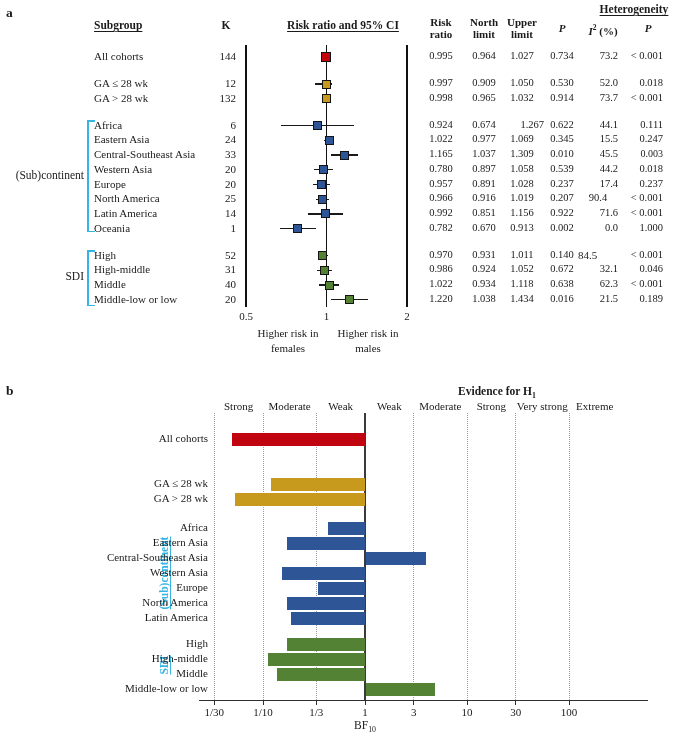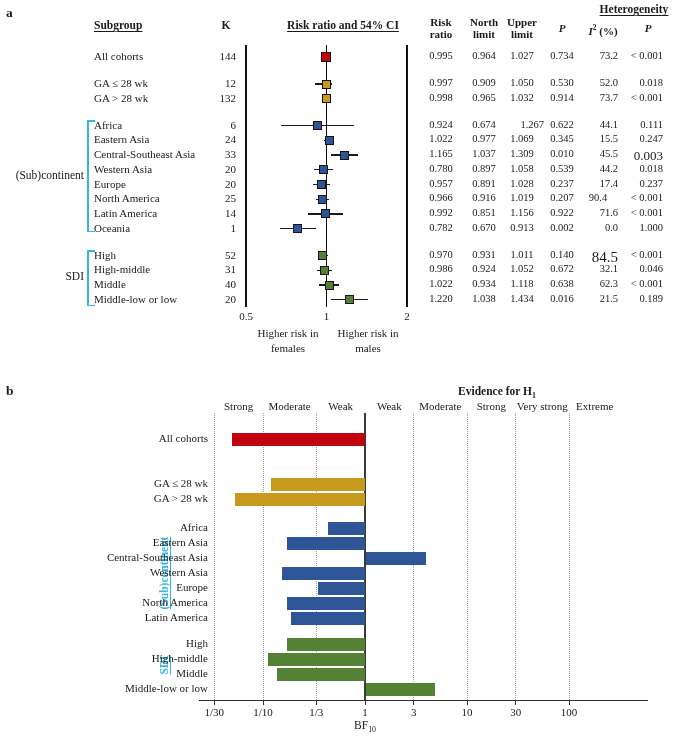--- a/index.html
+++ b/index.html
@@ -19,21 +19,21 @@
 </style>
 </head>
 <body>
 
 <div class="fig" id="fig">
 
   <div class="abs pl" style="left:6px;top:5px;">a</div>
 
   <div class="abs hdr u" style="left:94px;top:19px;font-size:11.5px;">Subgroup</div>
   <div class="abs hdr c" style="left:212px;top:19px;width:28px;font-size:11.5px;">K</div>
-  <div class="abs hdr u c" style="left:258px;top:19px;width:170px;font-size:11.5px;">Risk ratio and 54% CI</div>
+  <div class="abs hdr u c" style="left:258px;top:19px;width:170px;font-size:11.5px;">Risk ratio and 95% CI</div>
 
   <div class="abs hdr c" style="left:419px;top:16px;width:44px;">Risk</div>
   <div class="abs hdr c" style="left:419px;top:28px;width:44px;">ratio</div>
   <div class="abs hdr c" style="left:462px;top:16px;width:44px;">North</div>
   <div class="abs hdr c" style="left:462px;top:28px;width:44px;">limit</div>
   <div class="abs hdr c" style="left:500px;top:16px;width:44px;">Upper</div>
   <div class="abs hdr c" style="left:500px;top:28px;width:44px;">limit</div>
   <div class="abs hdr c i" style="left:540px;top:22px;width:44px;">P</div>
   <div class="abs hdr u c" style="left:582px;top:3px;width:104px;font-size:11.5px;">Heterogeneity</div>
   <div class="abs hdr c" style="left:578px;top:22px;width:50px;"><span class="i">I</span><sup>2</sup><span> (%)</span></div>
@@ -125,21 +125,21 @@
       <div style="left: 613px; top: 133.4px; width: 50px; text-align: right; font-size: 10.5px; position: absolute;">0.247</div>
       <div style="left: 94px; top: 148.1px; width: 150px; font-size: 11px; position: absolute;">Central-Southeast Asia</div>
       <div style="left: 198px; top: 148.1px; width: 38px; text-align: right; font-size: 11px; position: absolute;">33</div>
       <div style="left: 330.719px; top: 154.45px; width: 27.052px; height: 1.3px; background: rgb(26, 26, 26); position: absolute;"></div>
       <div style="left: 339.737px; top: 150.6px; width: 9px; height: 9px; background: rgb(46, 85, 150); border: 1.2px solid rgb(20, 20, 20); box-sizing: border-box; position: absolute;"></div>
       <div style="left: 419px; top: 148.1px; width: 44px; text-align: center; font-size: 10.5px; position: absolute;">1.165</div>
       <div style="left: 462px; top: 148.1px; width: 44px; text-align: center; font-size: 10.5px; position: absolute;">1.037</div>
       <div style="left: 500px; top: 148.1px; width: 44px; text-align: center; font-size: 10.5px; position: absolute;">1.309</div>
       <div style="left: 540px; top: 148.1px; width: 44px; text-align: center; font-size: 10.5px; position: absolute;">0.010</div>
       <div style="left: 578px; top: 148.1px; width: 40px; text-align: right; font-size: 10.5px; position: absolute;">45.5</div>
-      <div style="left: 613px; top: 148.1px; width: 50px; text-align: right; font-size: 13px; position: absolute;">0.003</div>
+      <div style="left: 613px; top: 148.1px; width: 50px; text-align: right; font-size: 10px; position: absolute;">0.003</div>
       <div style="left: 94px; top: 162.8px; width: 150px; font-size: 11px; position: absolute;">Western Asia</div>
       <div style="left: 198px; top: 162.8px; width: 38px; text-align: right; font-size: 11px; position: absolute;">20</div>
       <div style="left: 313.876px; top: 169.15px; width: 19.1719px; height: 1.3px; background: rgb(26, 26, 26); position: absolute;"></div>
       <div style="left: 318.94px; top: 165.3px; width: 9px; height: 9px; background: rgb(46, 85, 150); border: 1.2px solid rgb(20, 20, 20); box-sizing: border-box; position: absolute;"></div>
       <div style="left: 419px; top: 162.8px; width: 44px; text-align: center; font-size: 10.5px; position: absolute;">0.780</div>
       <div style="left: 462px; top: 162.8px; width: 44px; text-align: center; font-size: 10.5px; position: absolute;">0.897</div>
       <div style="left: 500px; top: 162.8px; width: 44px; text-align: center; font-size: 10.5px; position: absolute;">1.058</div>
       <div style="left: 540px; top: 162.8px; width: 44px; text-align: center; font-size: 10.5px; position: absolute;">0.539</div>
       <div style="left: 578px; top: 162.8px; width: 40px; text-align: right; font-size: 10.5px; position: absolute;">44.2</div>
       <div style="left: 613px; top: 162.8px; width: 50px; text-align: right; font-size: 10.5px; position: absolute;">0.018</div>
@@ -184,21 +184,21 @@
       <div style="left: 578px; top: 221.6px; width: 40px; text-align: right; font-size: 10.5px; position: absolute;">0.0</div>
       <div style="left: 613px; top: 221.6px; width: 50px; text-align: right; font-size: 10.5px; position: absolute;">1.000</div>
       <div style="left: 94px; top: 248.6px; width: 150px; font-size: 11px; position: absolute;">High</div>
       <div style="left: 198px; top: 248.6px; width: 38px; text-align: right; font-size: 11px; position: absolute;">52</div>
       <div style="left: 318.197px; top: 254.95px; width: 9.57386px; height: 1.3px; background: rgb(26, 26, 26); position: absolute;"></div>
       <div style="left: 318.463px; top: 251.1px; width: 9px; height: 9px; background: rgb(84, 130, 53); border: 1.2px solid rgb(20, 20, 20); box-sizing: border-box; position: absolute;"></div>
       <div style="left: 419px; top: 248.6px; width: 44px; text-align: center; font-size: 10.5px; position: absolute;">0.970</div>
       <div style="left: 462px; top: 248.6px; width: 44px; text-align: center; font-size: 10.5px; position: absolute;">0.931</div>
       <div style="left: 500px; top: 248.6px; width: 44px; text-align: center; font-size: 10.5px; position: absolute;">1.011</div>
       <div style="left: 540px; top: 248.6px; width: 44px; text-align: center; font-size: 10.5px; position: absolute;">0.140</div>
-      <div style="left: 578px; top: 248.6px; width: 40px; text-align: right; font-size: 15px; position: absolute;">84.5</div>
+      <div style="left: 578px; top: 248.6px; width: 40px; text-align: left; font-size: 11px; position: absolute;">84.5</div>
       <div style="left: 613px; top: 248.6px; width: 50px; text-align: right; font-size: 10.5px; position: absolute;">&lt; 0.001</div>
       <div style="left: 94px; top: 263.3px; width: 150px; font-size: 11px; position: absolute;">High-middle</div>
       <div style="left: 198px; top: 263.3px; width: 38px; text-align: right; font-size: 11px; position: absolute;">31</div>
       <div style="left: 317.32px; top: 269.65px; width: 15.0672px; height: 1.3px; background: rgb(26, 26, 26); position: absolute;"></div>
       <div style="left: 320.363px; top: 265.8px; width: 9px; height: 9px; background: rgb(84, 130, 53); border: 1.2px solid rgb(20, 20, 20); box-sizing: border-box; position: absolute;"></div>
       <div style="left: 419px; top: 263.3px; width: 44px; text-align: center; font-size: 10.5px; position: absolute;">0.986</div>
       <div style="left: 462px; top: 263.3px; width: 44px; text-align: center; font-size: 10.5px; position: absolute;">0.924</div>
       <div style="left: 500px; top: 263.3px; width: 44px; text-align: center; font-size: 10.5px; position: absolute;">1.052</div>
       <div style="left: 540px; top: 263.3px; width: 44px; text-align: center; font-size: 10.5px; position: absolute;">0.672</div>
       <div style="left: 578px; top: 263.3px; width: 40px; text-align: right; font-size: 10.5px; position: absolute;">32.1</div>

